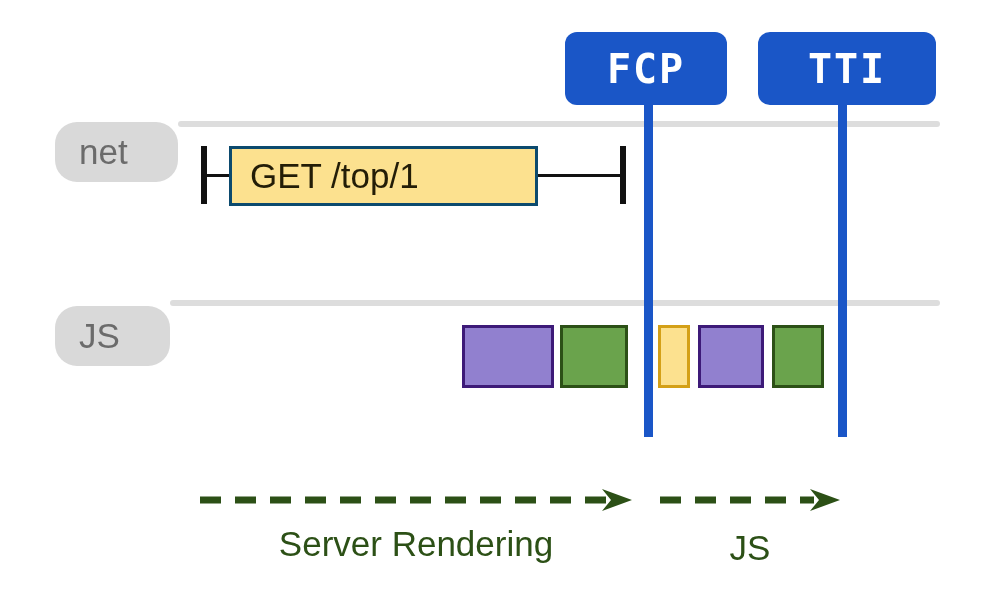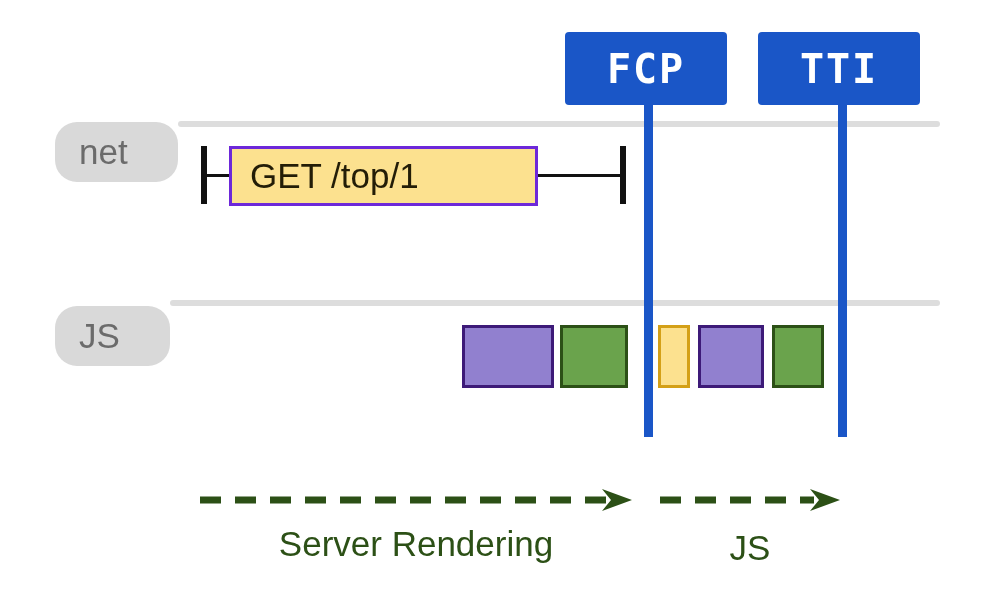--- a/index.html
+++ b/index.html
@@ -20,21 +20,21 @@
     overflow: hidden;
   }
 
   
   .metric-badge {
     position: absolute;
     display: flex;
     align-items: center;
     justify-content: center;
     background: #1a56c7;
-    border-radius: 4px;
+    border-radius: 12px;
     color: #ffffff;
     font-family: "DejaVu Sans Mono", "Liberation Mono", monospace;
     font-weight: bold;
     font-size: 40px;
     letter-spacing: 2px;
     box-sizing: border-box;
     user-select: none;
   }
 
   .metric-line {
@@ -75,21 +75,21 @@
     height: 3px;
     background: #111111;
   }
 
   .request-box {
     position: absolute;
     display: flex;
     align-items: center;
     padding-left: 18px;
     background: #fce18f;
-    border: 3px solid #6d28d9;
+    border: 3px solid #0c4a6e;
     box-sizing: border-box;
     color: #231d07;
     font-size: 35px;
     user-select: none;
   }
 
   
   .js-block {
     position: absolute;
     box-sizing: border-box;
@@ -144,21 +144,21 @@
       <div class="js-block purple" style="left: 698px; top: 325px; width: 66px; height: 63px;"></div>
       <div class="js-block green" style="left: 772px; top: 325px; width: 52px; height: 63px;"></div>
     </div>
 
   <div id="markers-layer">
       <div class="metric-line" style="left: 644px; top: 100px; height: 337px;"></div>
       <div class="metric-badge" style="left: 565px; top: 32px; width: 162px; height: 73px;">
         <span>FCP</span>
       </div>
       <div class="metric-line" style="left: 838px; top: 100px; height: 337px;"></div>
-      <div class="metric-badge" style="left: 758px; top: 32px; width: 162px; height: 73px;">
+      <div class="metric-badge" style="left: 758px; top: 32px; width: 178px; height: 73px;">
         <span>TTI</span>
       </div>
     </div>
 
   <div id="phases-layer">
       <svg class="phase-arrow" width="432" height="30" style="left: 200px; top: 485px;">
         <line x1="0" y1="15" x2="406" y2="15" stroke="#2c5016" stroke-width="7" stroke-dasharray="21 14"></line>
         <polygon points="402,4 432,15 402,26 411,15" fill="#2c5016"></polygon>
       </svg>
       <div class="phase-label" style="left: 200px; top: 524px; width: 432px;">Server Rendering</div>

